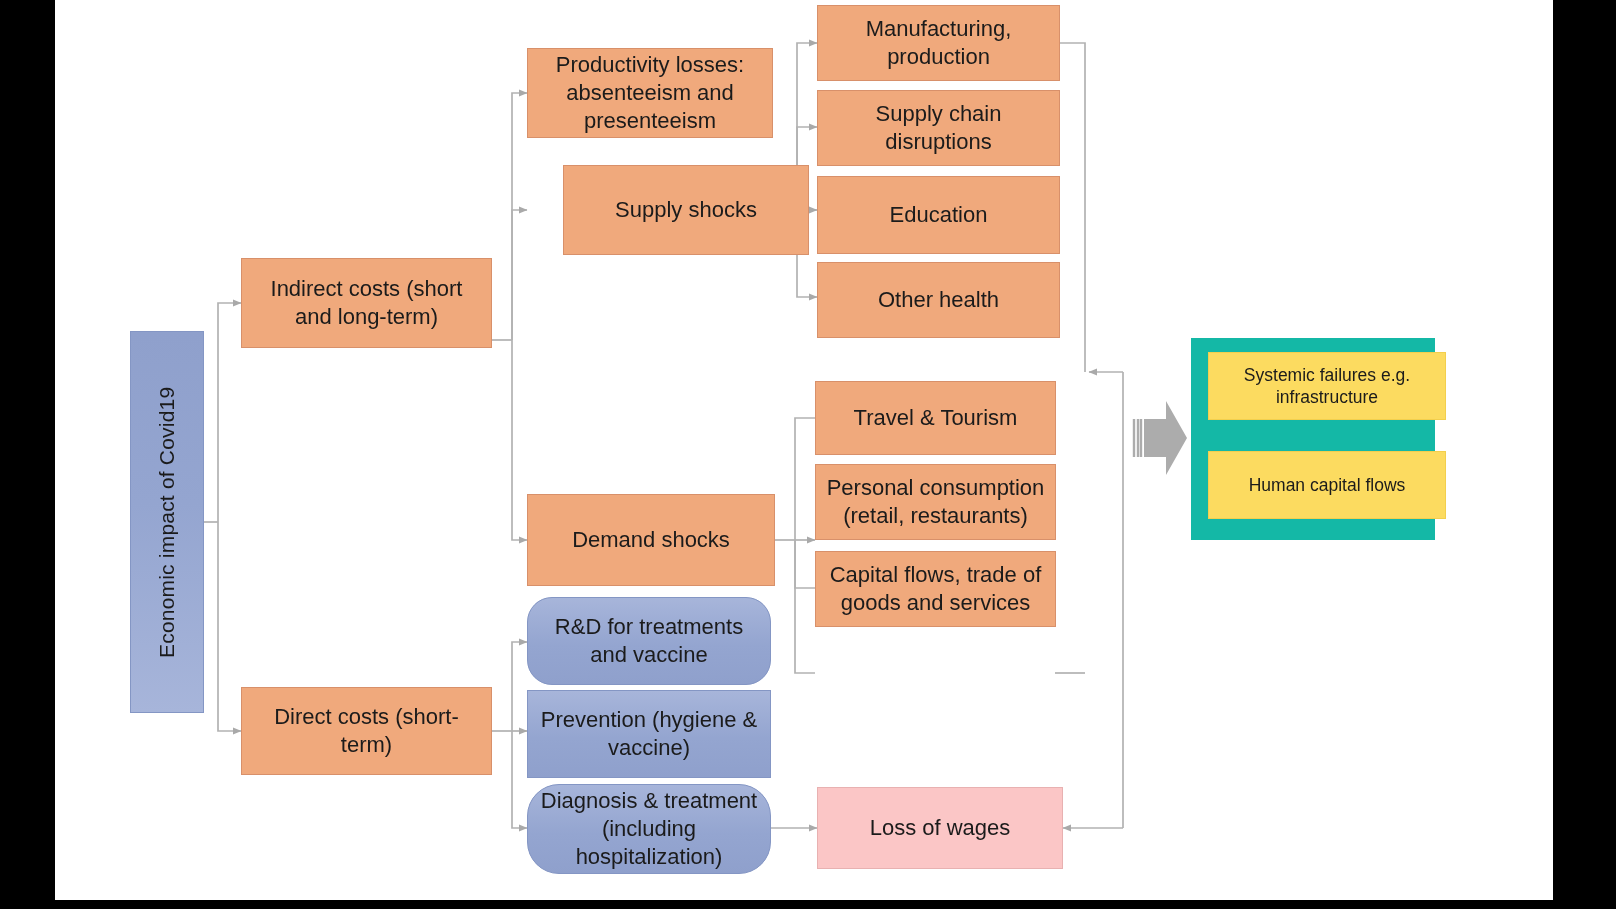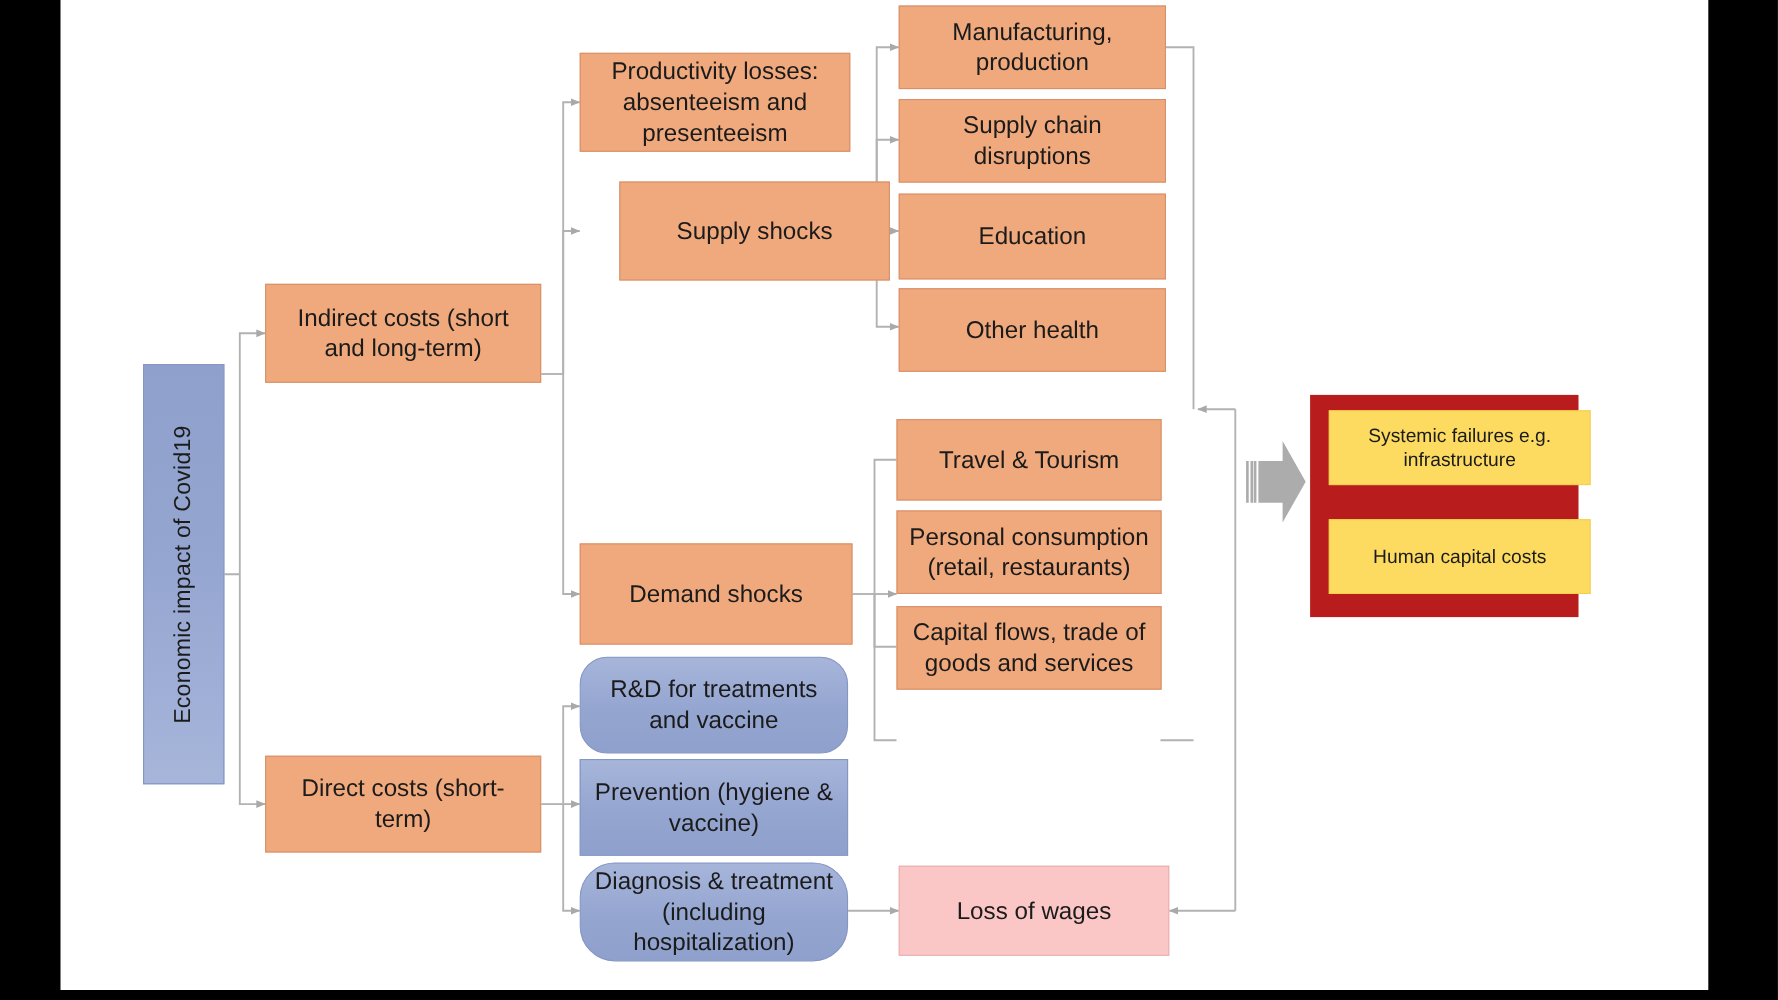--- a/index.html
+++ b/index.html
@@ -64,23 +64,22 @@
     transform: rotate(180deg);
     font-size: 21px;
     letter-spacing: 0.2px;
     padding: 8px 2px;
   }
 
   #group-panel {
     position: absolute;
     left: 1136px; top: 338px;
     width: 244px; height: 202px;
-    background: #b91c1c;
+    background: #14b8a6;
     box-sizing: border-box;
-    margin-top: 21px;
   }
   #group-panel .yellow {
     position: absolute;
     left: 17px;
     width: 238px;
     height: 68px;
     font-size: 17.5px;
   }
   #sys-node   { top: 14px; }
   #human-node { top: 113px; }
@@ -189,17 +188,17 @@
 
     <div class="node pink" style="left:762px;top:787px;width:246px;height:82px;">Loss of wages</div>
 
     <svg id="big-arrow" viewBox="0 0 56 82">
       <path d="M2,22 L2,60 M6,22 L6,60 M9,22 L9,60" stroke="#ACACAC" stroke-width="2.4" fill="none"></path>
       <path d="M12,22 L34,22 L34,4 L55,41 L34,78 L34,60 L12,60 Z" fill="#ACACAC"></path>
     </svg>
 
     <div id="group-panel">
       <div class="node yellow" id="sys-node">Systemic failures e.g. infrastructure</div>
-      <div class="node yellow" id="human-node">Human capital costs</div>
+      <div class="node yellow" id="human-node">Human capital flows</div>
     </div>
 
   </div>
 </div>
 
 </body></html>

